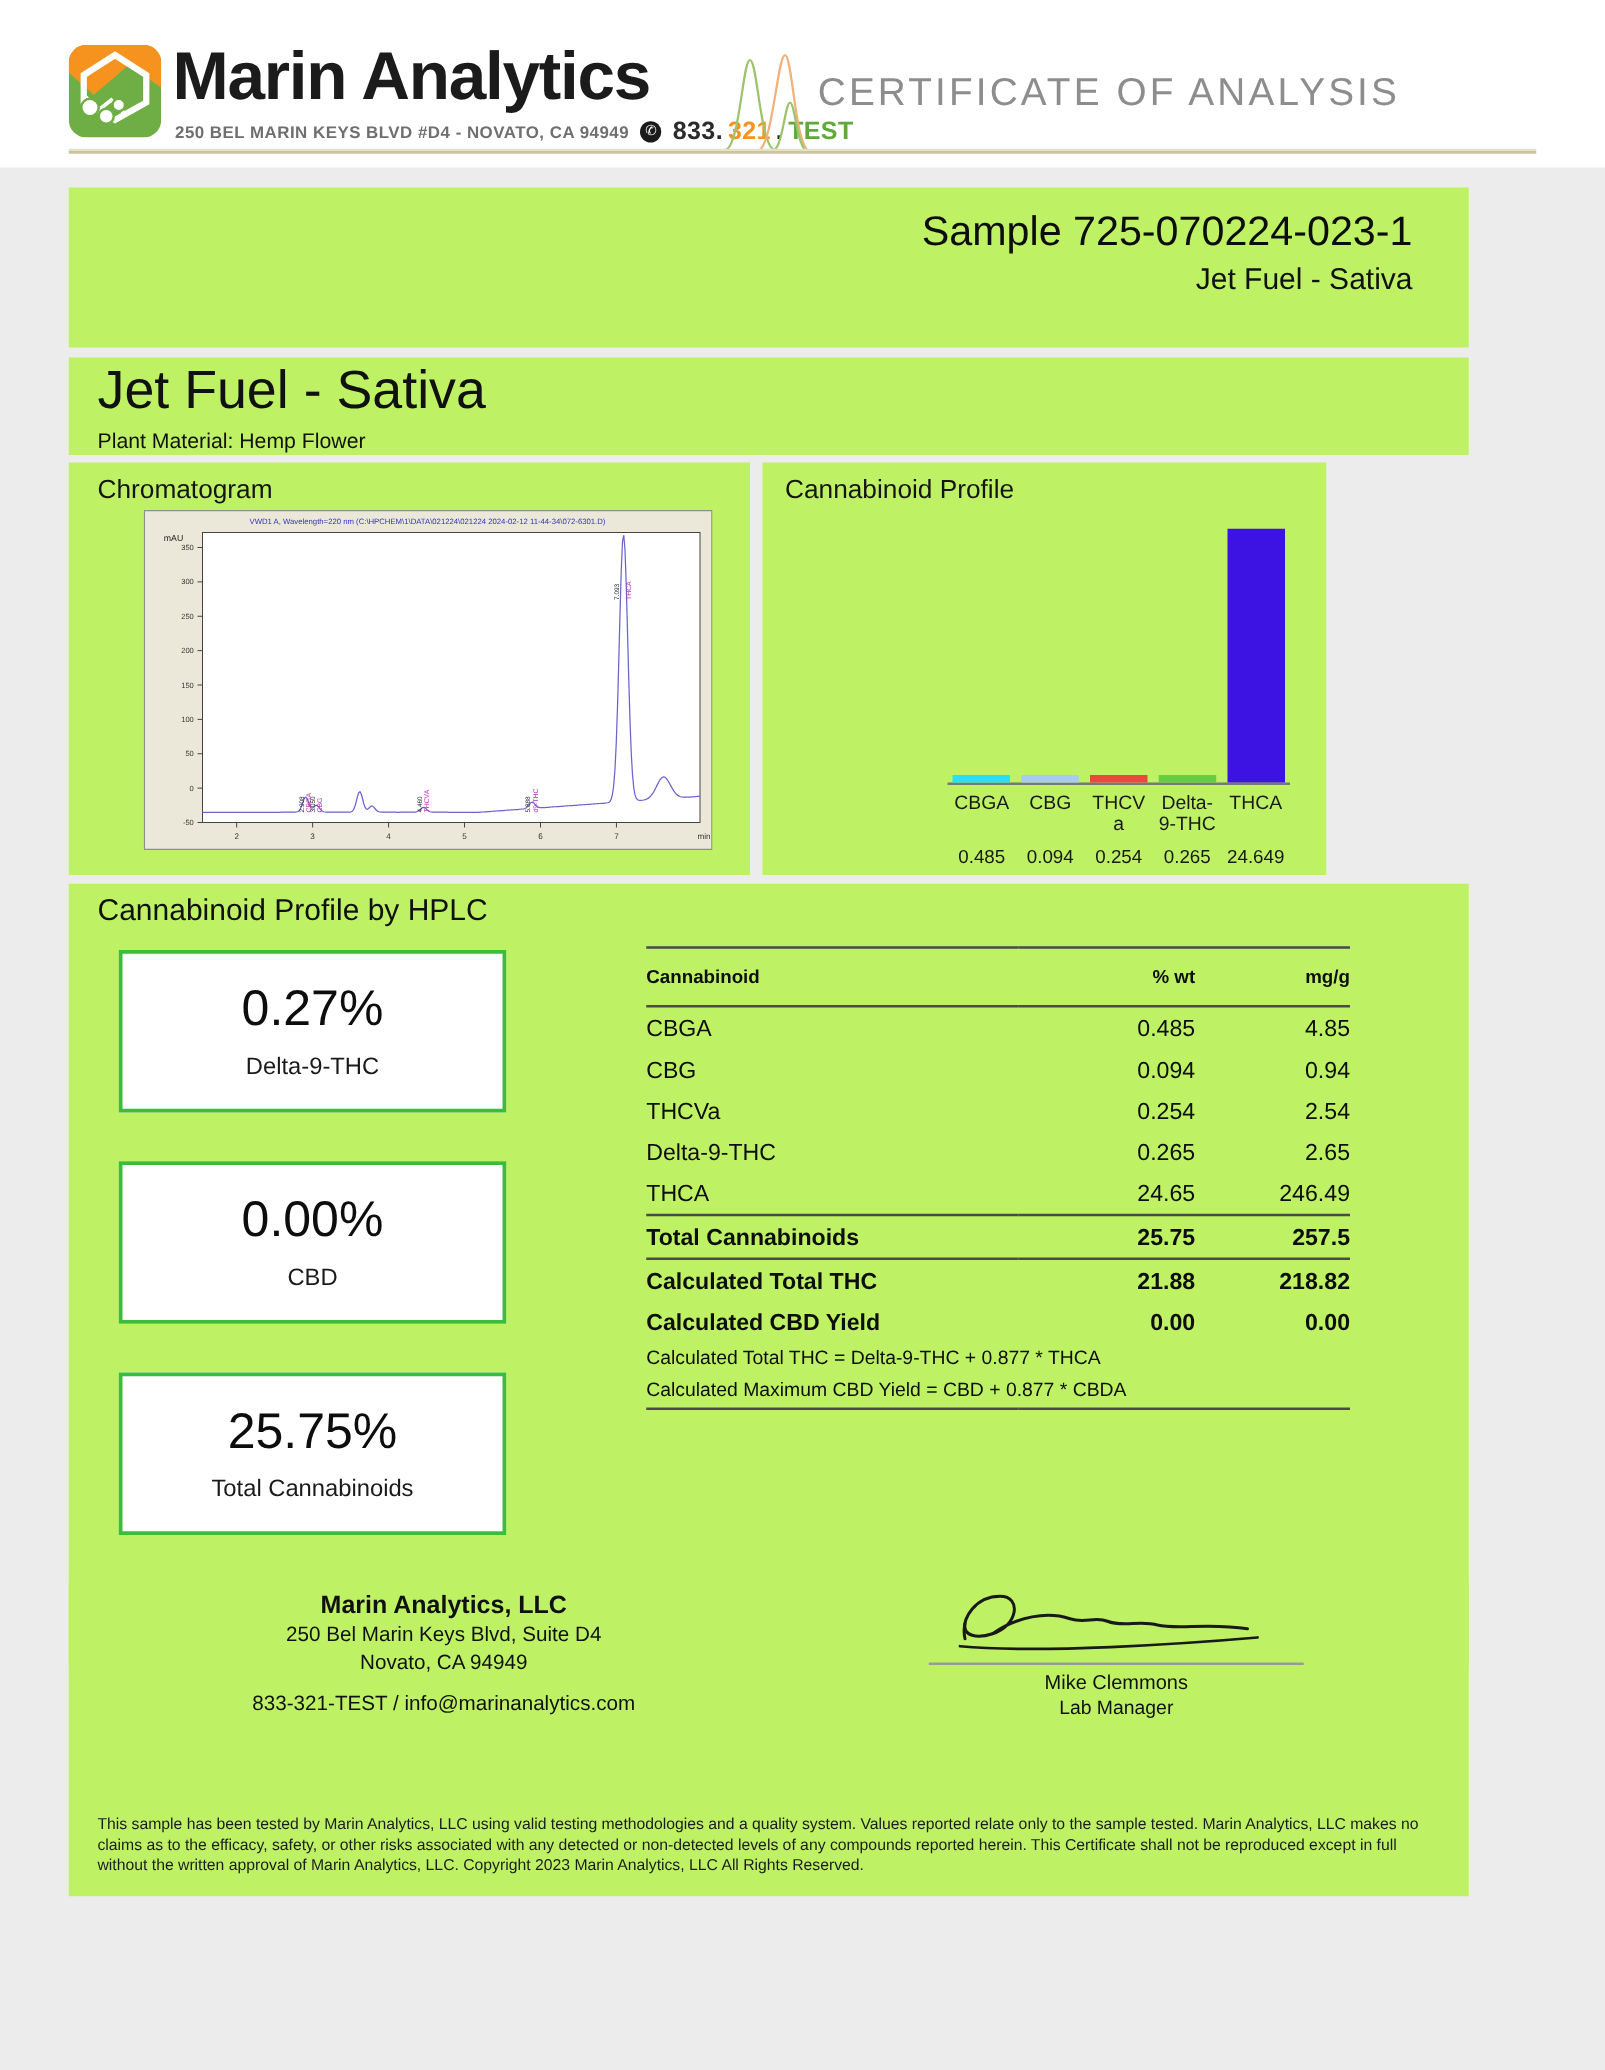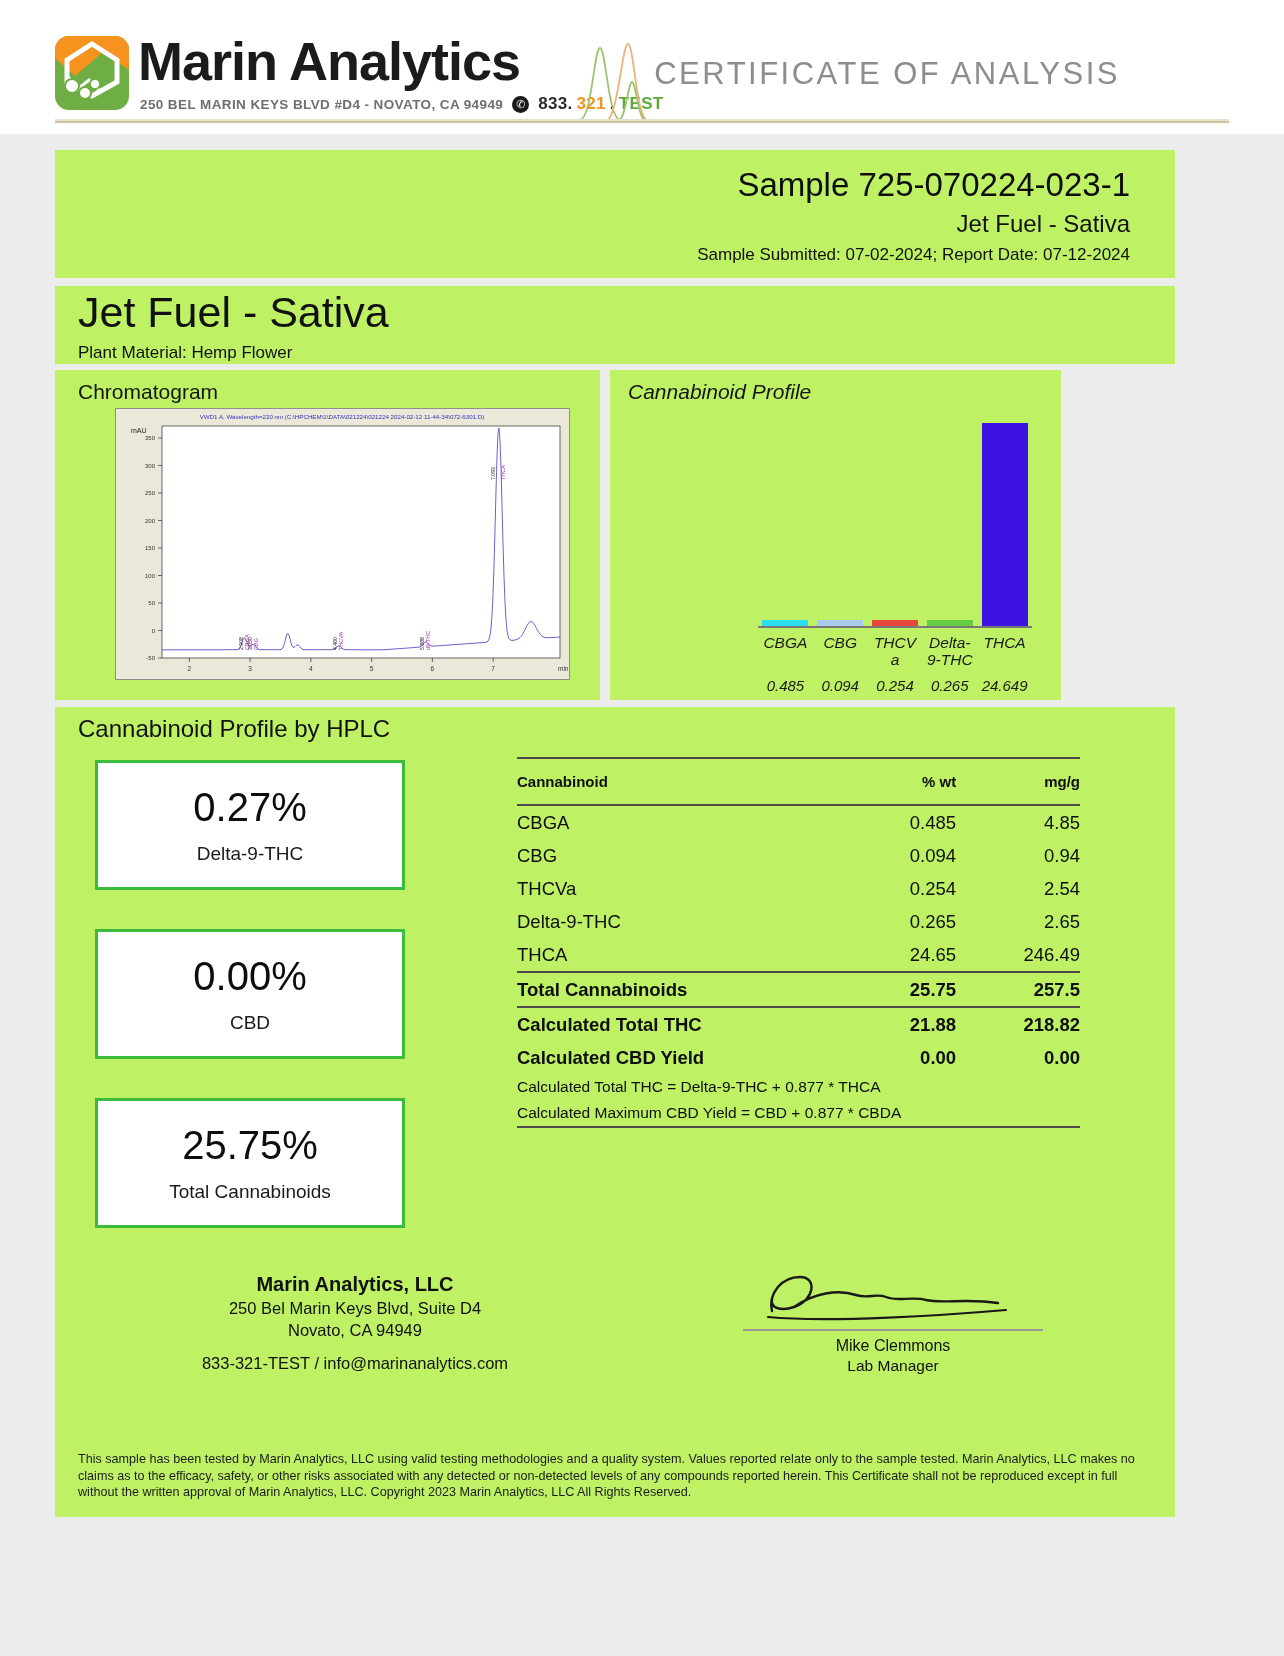--- a/index.html
+++ b/index.html
@@ -8,21 +8,21 @@
     background:#ececec;
     font-family:"Liberation Sans",sans-serif;
     color:#111;
   }
   
   .header{position:absolute;left:0;top:0;width:1284px;height:134px;background:#fff;}
   .logo{position:absolute;left:55px;top:36px;width:74px;height:74px;}
   .brand{position:absolute;left:138px;top:30px;font-size:54px;font-weight:bold;color:#1b1b1b;letter-spacing:-1px;}
   .addr-row{position:absolute;left:140px;top:94px;display:flex;align-items:center;gap:9px;}
   .addr{font-size:13.5px;font-weight:bold;color:#6f6f6f;letter-spacing:.4px;}
-  .phone{font-size:17px;font-weight:bold;letter-spacing:.3px;display:flex;align-items:center;gap:4px;}
+  .phone{font-size:20px;font-weight:bold;letter-spacing:.3px;display:flex;align-items:center;gap:4px;}
   .phone-icon{width:17px;height:17px;border-radius:50%;background:#1a1a1a;color:#fff;display:flex;align-items:center;justify-content:center;font-size:11px;line-height:1;}
   .ph-dark{color:#2b2b2b;} .ph-orange{color:#f6921e;} .ph-green{color:#5fa839;}
   .header-peaks{position:absolute;left:578px;top:36px;}
   .cert-title{position:absolute;right:164px;top:56px;font-size:31px;font-weight:400;color:#8d8d8d;letter-spacing:2.5px;}
   .header-rule{position:absolute;left:55px;top:119px;width:1174px;height:4px;
     background:linear-gradient(to bottom,#dfe3cd 0 2px,#d0c29c 2px 4px);}
   
   .card{position:absolute;background:#bef264;}
   
   #card-sample{left:55px;top:150px;width:1120px;height:128px;}
@@ -31,21 +31,21 @@
   .sample-dates{position:absolute;right:45px;top:95px;font-size:17px;}
   
   #card-strain{left:55px;top:286px;width:1120px;height:78px;}
   .strain-name{position:absolute;left:23px;top:2px;font-size:43px;}
   .strain-material{position:absolute;left:23px;top:57px;font-size:17px;}
   
   #card-chrom{left:55px;top:370px;width:545px;height:330px;}
   .section-title{position:absolute;left:23px;top:10px;font-size:21px;color:#151515;}
   #chrom-svg{position:absolute;left:60px;top:38px;}
   
-  #card-profile{left:610px;top:370px;width:451px;height:330px;font-style:italic;}
+  #card-profile{left:610px;top:370px;width:451px;height:330px;}
   #card-profile .section-title{left:18px;}
   .bar-chart{position:absolute;left:148px;top:46px;width:274px;}
   .bars{display:flex;align-items:flex-end;height:210px;border-bottom:2px solid #777;}
   .bar-slot{flex:1;display:flex;justify-content:center;}
   .bar{width:46px;}
   .bar-labels,.bar-values{display:flex;margin-top:6px;}
   .bar-label,.bar-value{flex:1;text-align:center;font-size:15.5px;line-height:1.12;color:#1a1a1a;}
   .bar-values{margin-top:9px;}
   .bar-value{font-size:15px;}
   
@@ -117,21 +117,20 @@
     <path d="M28,85 C40,83 44,8 50,8 C56,8 58,83 70,85" fill="none" stroke="#f0b27a" stroke-width="1.8"></path>
     <path d="M40,85 C48,84 50,46 54,46 C58,46 60,84 68,85" fill="none" stroke="#9dc46c" stroke-width="1.8"></path>
   </svg>
   <div class="cert-title">CERTIFICATE OF ANALYSIS</div>
   <div class="header-rule"></div>
 </div>
 
 <div class="card" id="card-sample">
   <div class="sample-title">Sample 725-070224-023-1</div>
   <div class="sample-name">Jet Fuel - Sativa</div>
-  <div class="sample-dates">Sample Submitted: 07-02-2024;  Report Date: 07-12-2024</div>
 </div>
 
 <div class="card" id="card-strain">
   <div class="strain-name">Jet Fuel - Sativa</div>
   <div class="strain-material">Plant Material: Hemp Flower</div>
 </div>
 
 <div class="card" id="card-chrom">
   <div class="section-title">Chromatogram</div>
   <svg id="chrom-svg" width="455" height="272" viewBox="0 0 455 272">

